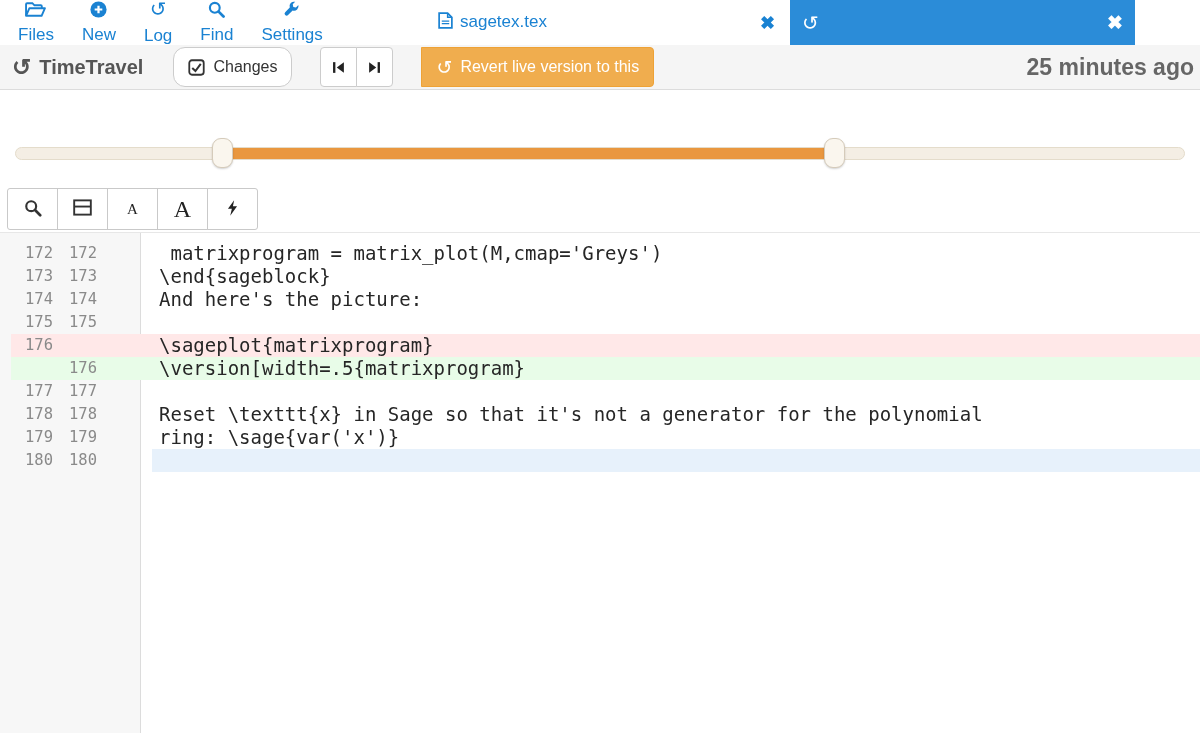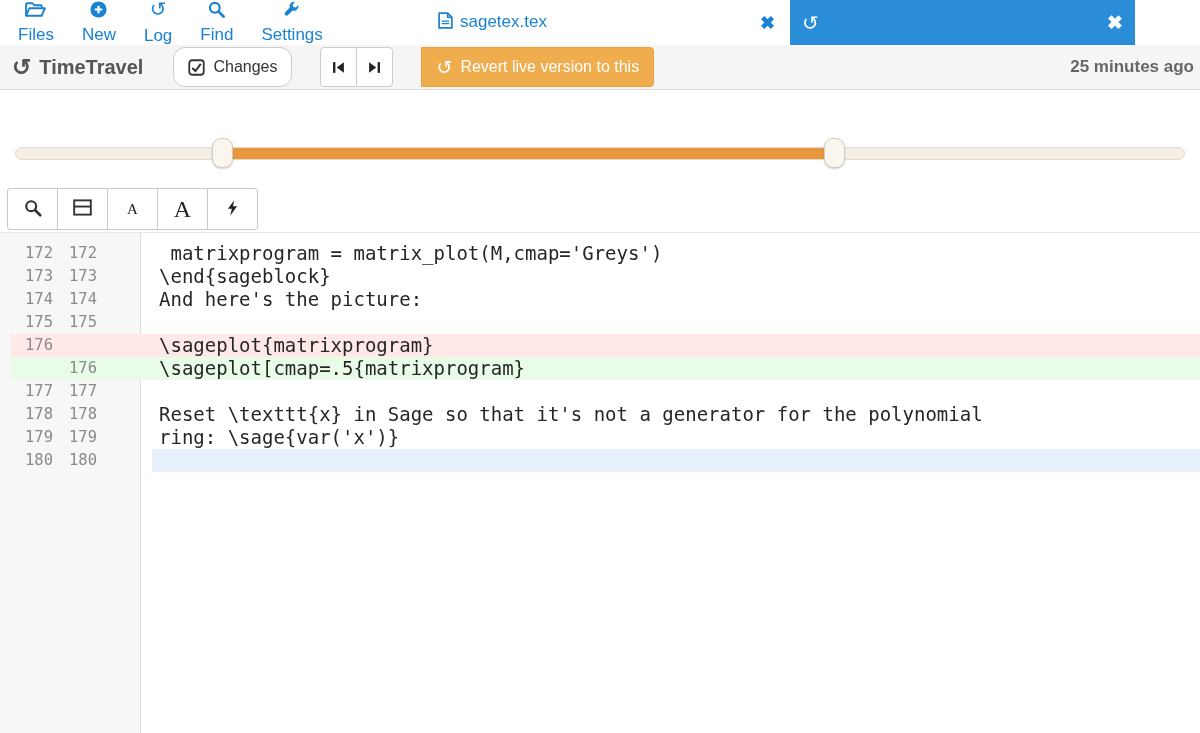--- a/index.html
+++ b/index.html
@@ -36,21 +36,21 @@
   .btn svg { display:block; }
   .grp { display:flex; }
   .grp .btn { border-radius:0; margin-right:-1px; }
   .grp .btn:first-child { border-radius:4px 0 0 4px; }
   .grp .btn:last-child { border-radius:0 4px 4px 0; margin-right:0; }
   .btn-skip { width:37px; justify-content:center; padding:0; }
   .btn-info { background:#5bc0de; border-color:#46b8da; color:#fff; }
   .btn-warn { background:#f0ad4e; border-color:#eea236; color:#fff; }
   .btn-warn .hist-glyph { font-size:19px; }
   .mL30 { margin-left:30px; } .mL28 { margin-left:28px; }
-  .tt-time { margin-left:auto; font-size:17px; font-weight:bold; color:#666;
+  .tt-time { margin-left:auto; font-size:23px; font-weight:bold; color:#666;
     padding-right:2px; white-space:nowrap; }
 
   
   .slider-zone { position:absolute; left:0; top:91px; width:1200px; height:95px; background:#fff; }
   .slider-track { position:absolute; left:15px; top:56px; width:1170px; height:13px;
     background:#f4eee4; border:1px solid #e4dccb; border-radius:8px; cursor:pointer; }
   .slider-range { position:absolute; left:208px; top:0; width:612px; height:11px;
     background:#e9973f; border-radius:2px; }
   .slider-handle { position:absolute; top:47px; width:21px; height:30px;
     background:#faf6ee; border:1px solid #d5cbba; border-radius:9px;
@@ -255,21 +255,21 @@
   <div class="line removed">
     <span class="g1">176</span>
     <span class="g2"></span>
     <span class="gsp"></span>
     <span class="code">\sageplot{matrixprogram}</span>
   </div>
   <div class="line added">
     <span class="g1"></span>
     <span class="g2">176</span>
     <span class="gsp"></span>
-    <span class="code">\sageplot[cmap=.5{matrixprogram}</span>
+    <span class="code">\version[width=.5{matrixprogram}</span>
   </div>
   <div class="line normal">
     <span class="g1">177</span>
     <span class="g2">177</span>
     <span class="gsp"></span>
     <span class="code"></span>
   </div>
   <div class="line normal">
     <span class="g1">178</span>
     <span class="g2">178</span>

